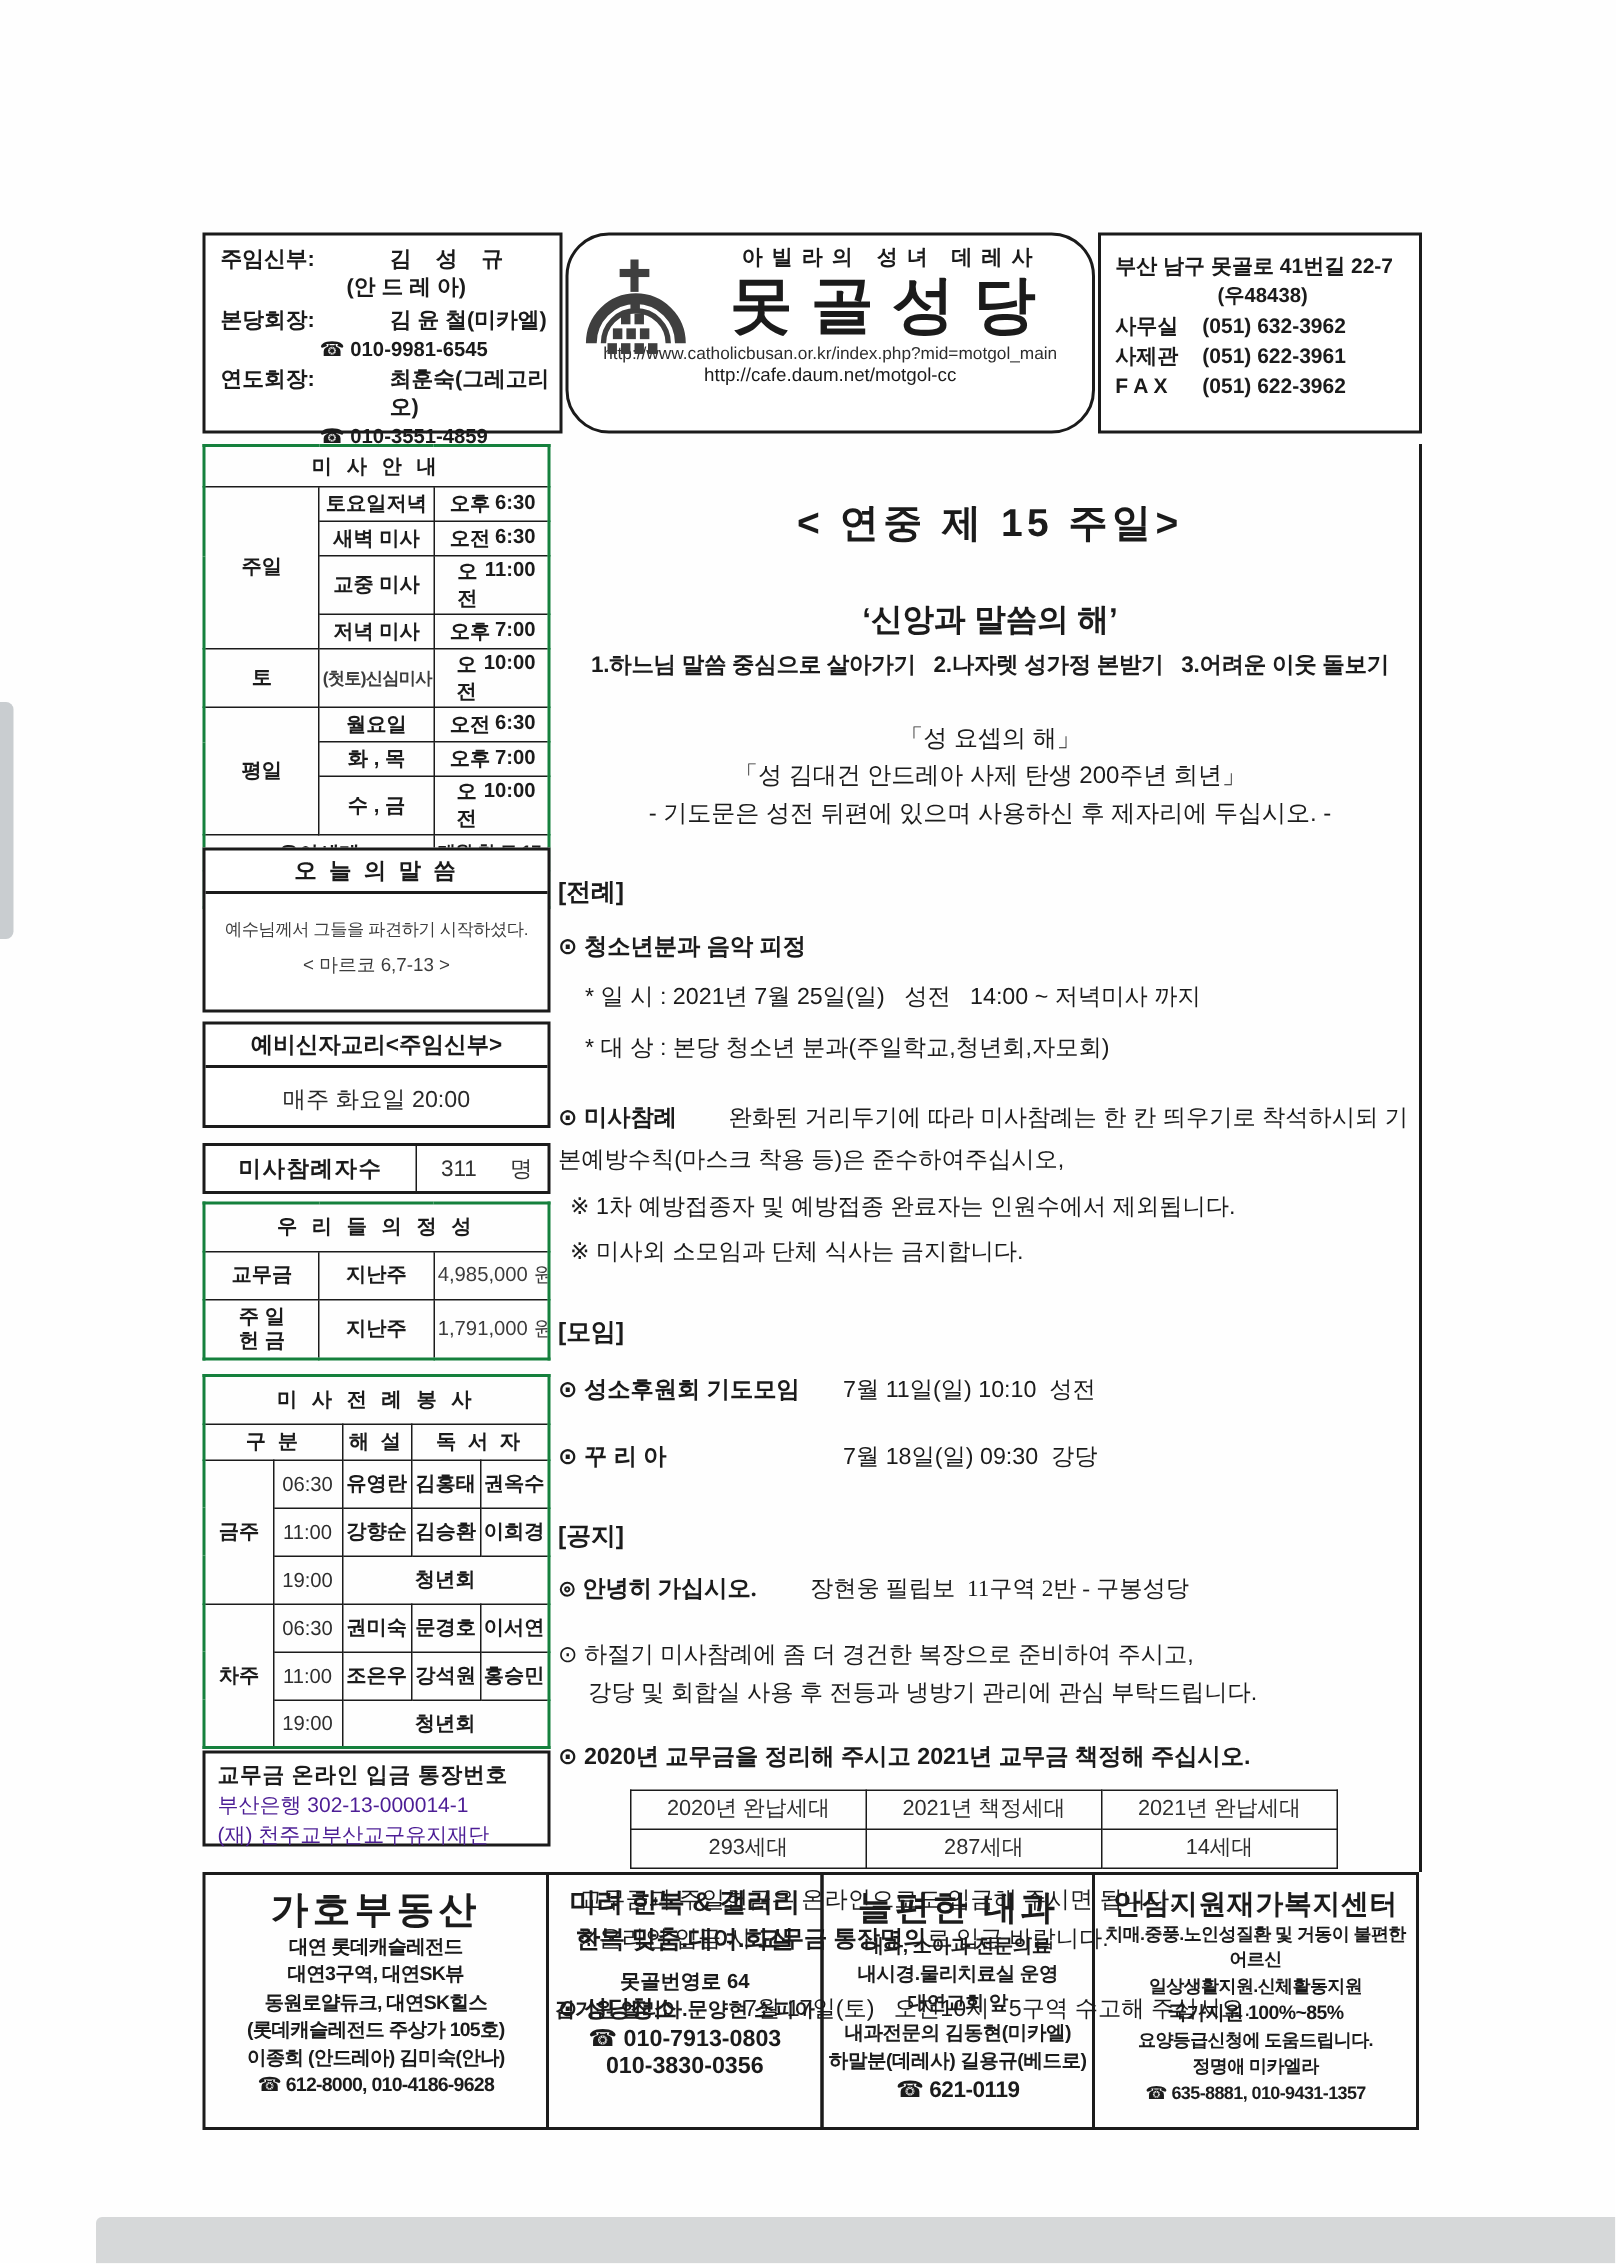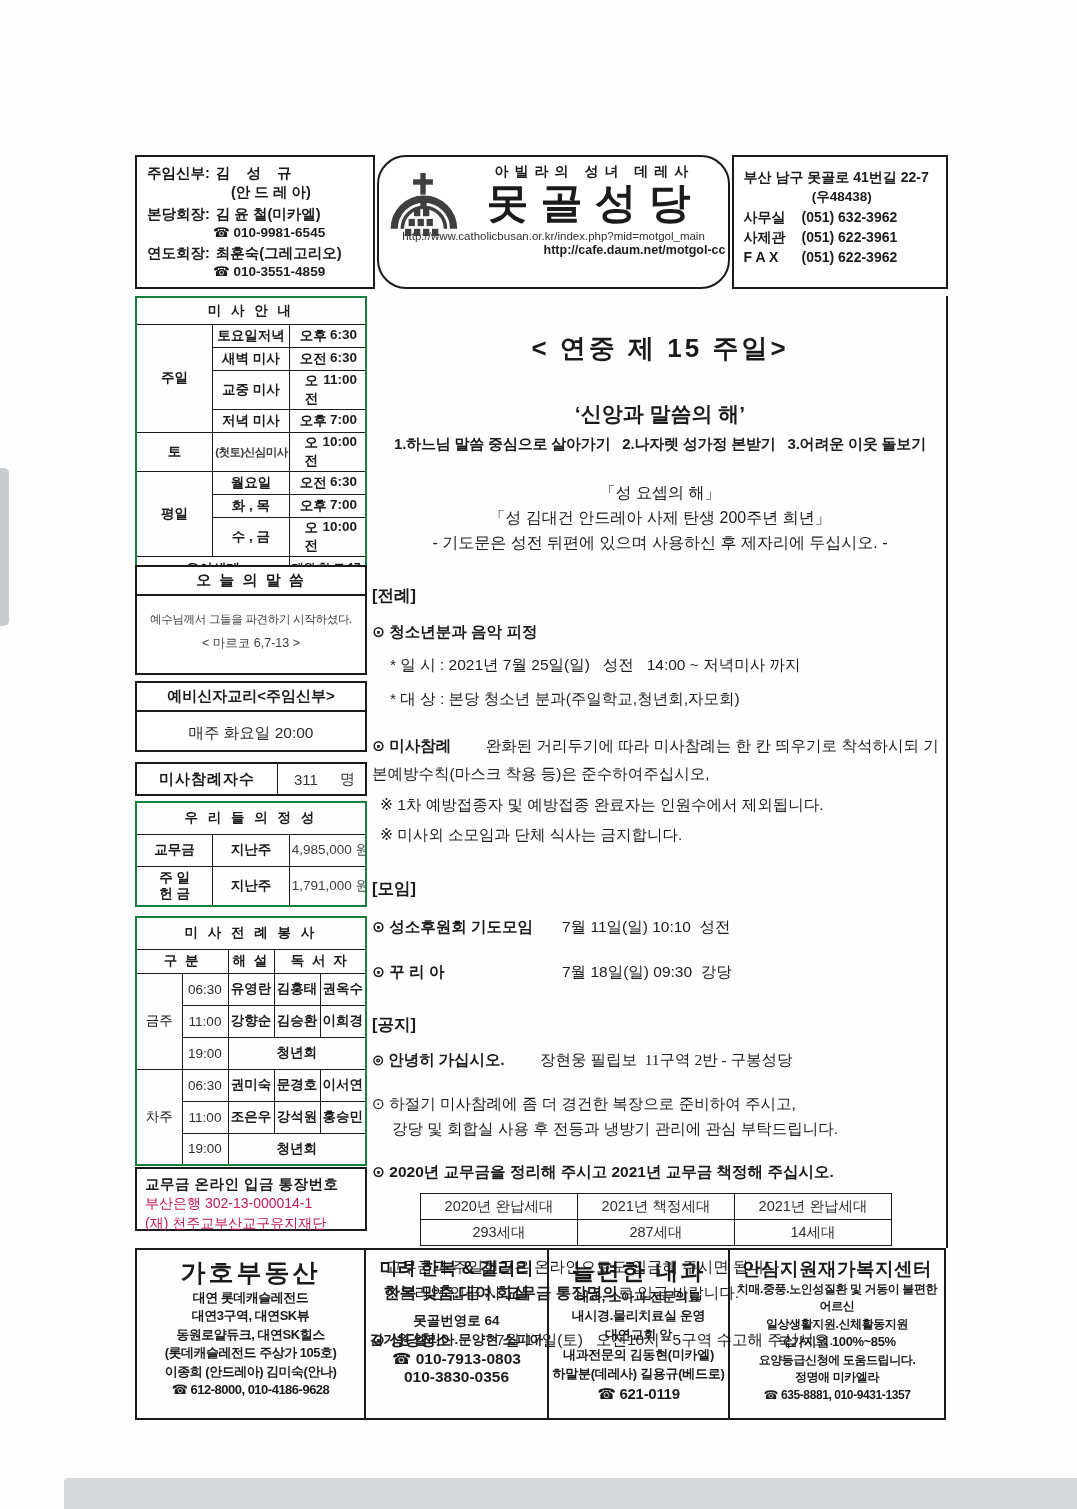--- a/index.html
+++ b/index.html
@@ -5,31 +5,31 @@
   html,body{margin:0;padding:0;background:#ffffff;}
   .page{position:relative;width:1077px;height:1509px;background:#fefefe;overflow:hidden;
         font-family:"Liberation Sans","DejaVu Sans",sans-serif;color:#1b1b1b;}
   .doc{position:absolute;left:135px;top:155px;width:813px;}
   [data-bind]{white-space:pre-wrap;}
   .box{border:2px solid #1b1b1b;box-sizing:border-box;background:#fff;}
 
   
   .hdr{display:flex;align-items:stretch;}
   .hdr-staff{width:241px;height:134px;padding:7px 6px 4px 10px;font-size:14.5px;font-weight:bold;line-height:1.3;}
-  .staff-row{display:flex;}
+  .staff-row{display:flex;gap:44px;}
   .staff-row .lbl{flex:none;margin-right:6px;}
   .staff-sub{padding-left:84px;}
   .staff-phone{padding-left:66px;font-size:13.5px;}
   .hdr-logo{width:353px;height:134px;margin-left:2px;position:relative;padding:4px 2px 2px 2px;border-radius:29px;}
   .logo-icon{position:absolute;left:8px;top:14px;}
   .logo-text{margin-left:82px;text-align:center;}
   .logo-sub{font-size:14px;font-weight:bold;letter-spacing:6px;margin-top:2px;}
   .logo-title{font-size:42px;font-weight:bold;letter-spacing:12px;line-height:1.05;}
   .logo-url1{text-align:center;font-size:11.5px;color:#2e2e2e;margin-top:5px;}
-  .logo-url2{text-align:right;font-size:12.5px;font-weight:bold;margin-top:1px;}
+  .logo-url2{text-align:center;font-size:12.5px;font-weight:normal;margin-top:1px;}
   .hdr-contact{width:217px;height:134px;margin-left:2px;padding:10px 6px 4px 10px;font-size:14px;font-weight:bold;line-height:1.45;}
   .contact-postal{text-align:center;font-size:13.5px;}
   .contact-row{display:flex;}
   .contact-row .lbl{width:58px;flex:none;}
 
   
   .sb{position:absolute;left:0;width:232px;}
   table.sbt{border-collapse:collapse;width:232px;table-layout:fixed;}
   table.sbt td{border:1.5px solid #1b1b1b;padding:1px 2px;font-size:13.5px;font-weight:600;text-align:center;overflow:hidden;white-space:nowrap;}
   table.sbt{border:2px solid #15803d;}
@@ -52,26 +52,26 @@
   .att{display:flex;height:100%;align-items:stretch;}
   .att .c1{width:140px;border-right:1.5px solid #1b1b1b;font-weight:bold;font-size:15px;display:flex;align-items:center;justify-content:center;letter-spacing:1px;}
   .att .c2{flex:1;display:flex;align-items:center;justify-content:space-between;padding:0 10px 0 16px;font-size:15px;color:#333;}
 
   .offer tr{height:32px;}
   .offer .l2{display:block;line-height:1.15;}
   .offer .amt{color:#3c3c3c;font-weight:500;}
 
   .servers tr{height:32px;}
   .servers .hd{height:24px;font-weight:bold;letter-spacing:2px;}
-  .servers .grp{width:24px;word-break:break-all;white-space:normal;line-height:1.3;font-weight:normal;}
+  .servers .grp{width:24px;word-break:break-all;white-space:normal;line-height:1.3;font-weight:bold;}
   .servers .tm{width:46px;font-weight:500;color:#2e2e2e;}
 
   .account{padding:5px 8px;line-height:1.4;}
   .acc-t{font-size:14.5px;font-weight:bold;letter-spacing:0.5px;}
-  .acc-l{font-size:14px;color:#be185d;}
+  .acc-l{font-size:14px;color:#4c1d95;}
 
   
   .main{position:absolute;left:237px;top:160px;width:576px;font-size:15.5px;line-height:1.5;}
   .vr{position:absolute;left:811px;top:141px;width:2px;height:952px;background:#1b1b1b;}
   .m-title{margin-top:14px;text-align:center;font-size:26px;font-weight:bold;letter-spacing:3px;}
   .m-theme{margin-top:30px;text-align:center;font-size:21px;font-weight:bold;}
   .m-items{margin-top:3px;text-align:center;font-size:15px;font-weight:bold;letter-spacing:-0.2px;}
   .m-joseph{margin-top:26px;text-align:center;font-size:16px;line-height:1.55;}
   .m-sec{margin-top:28px;font-size:16.5px;font-weight:bold;}
   .m-h{margin-top:12px;font-weight:bold;font-size:15.5px;}

